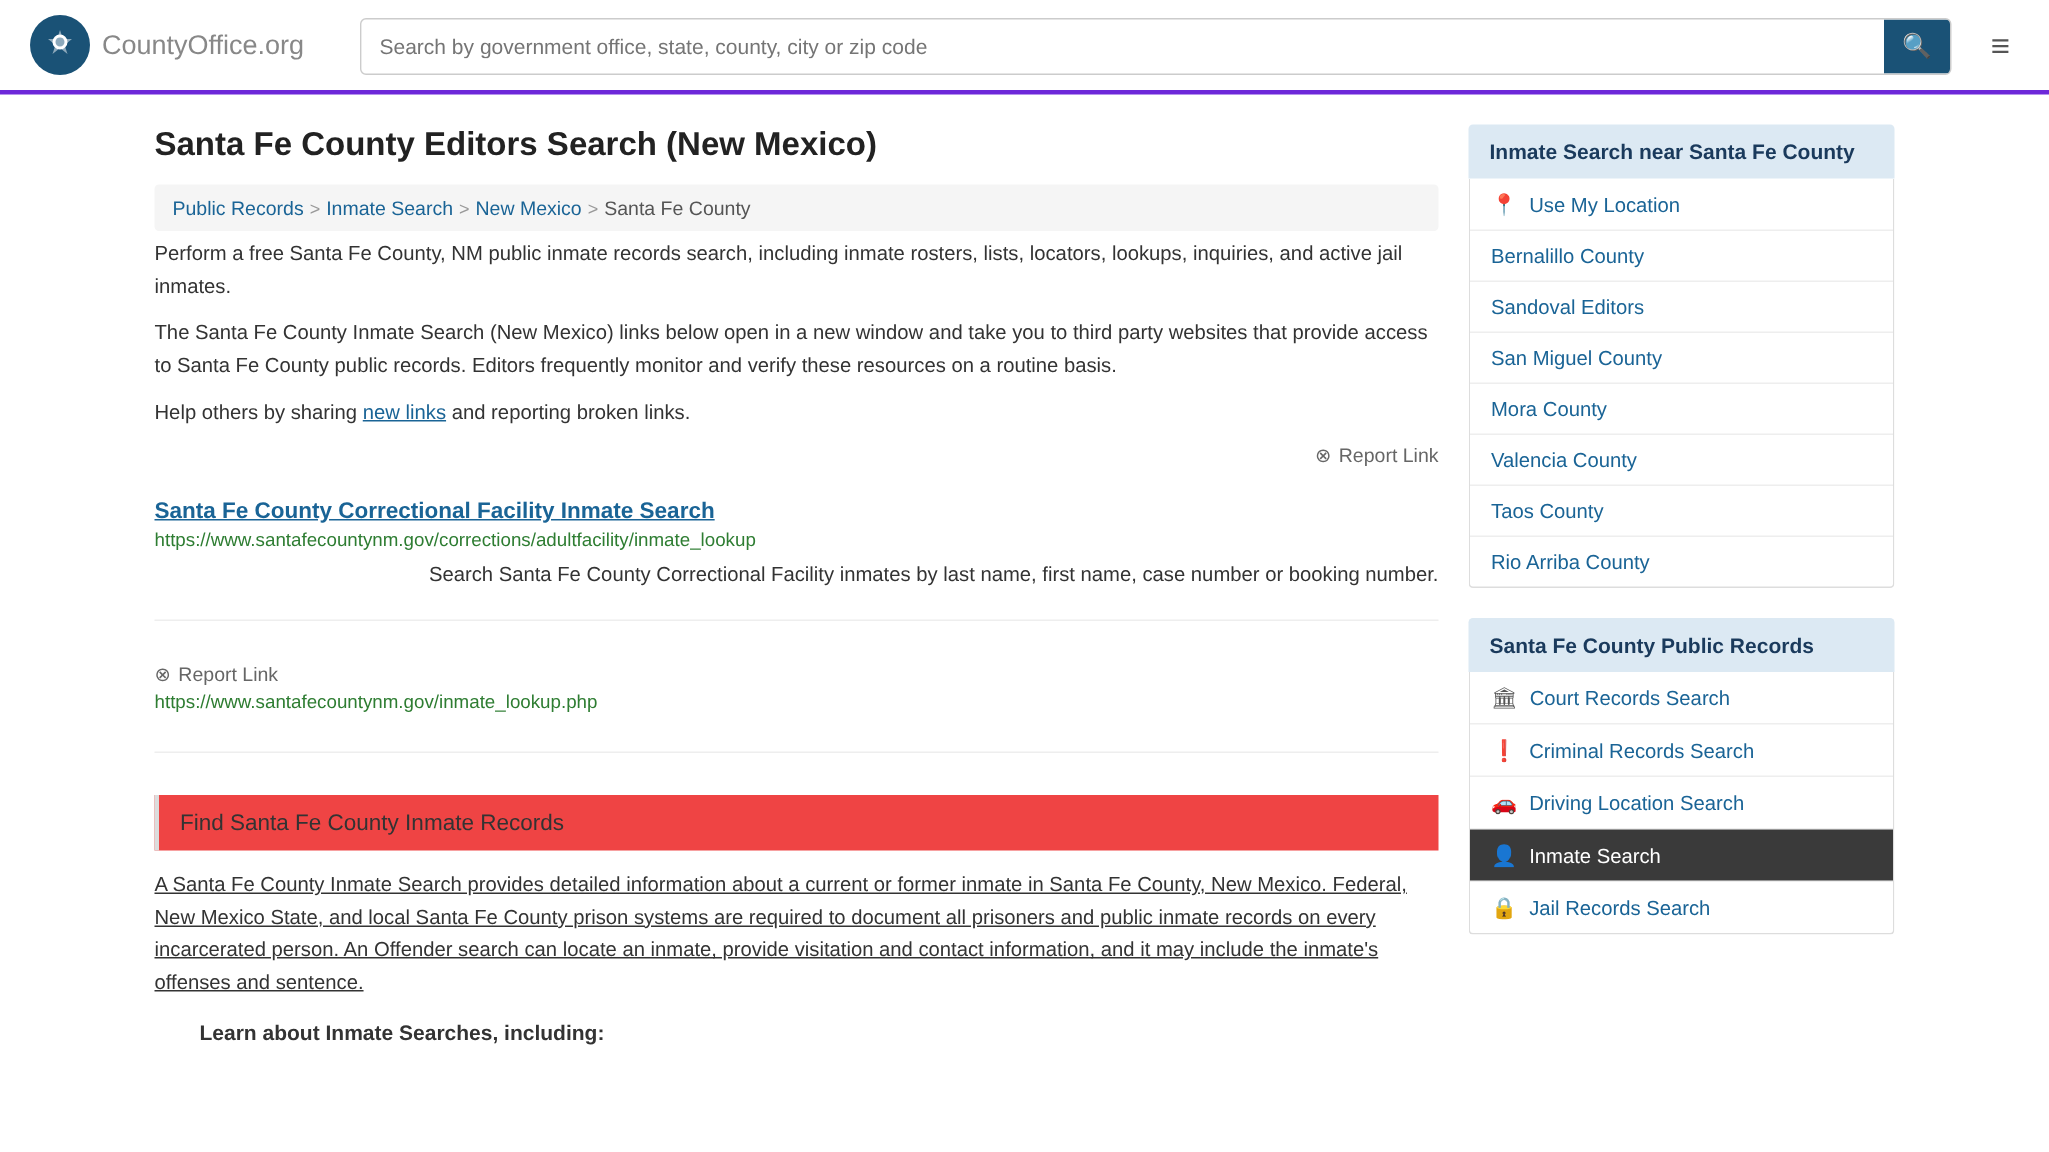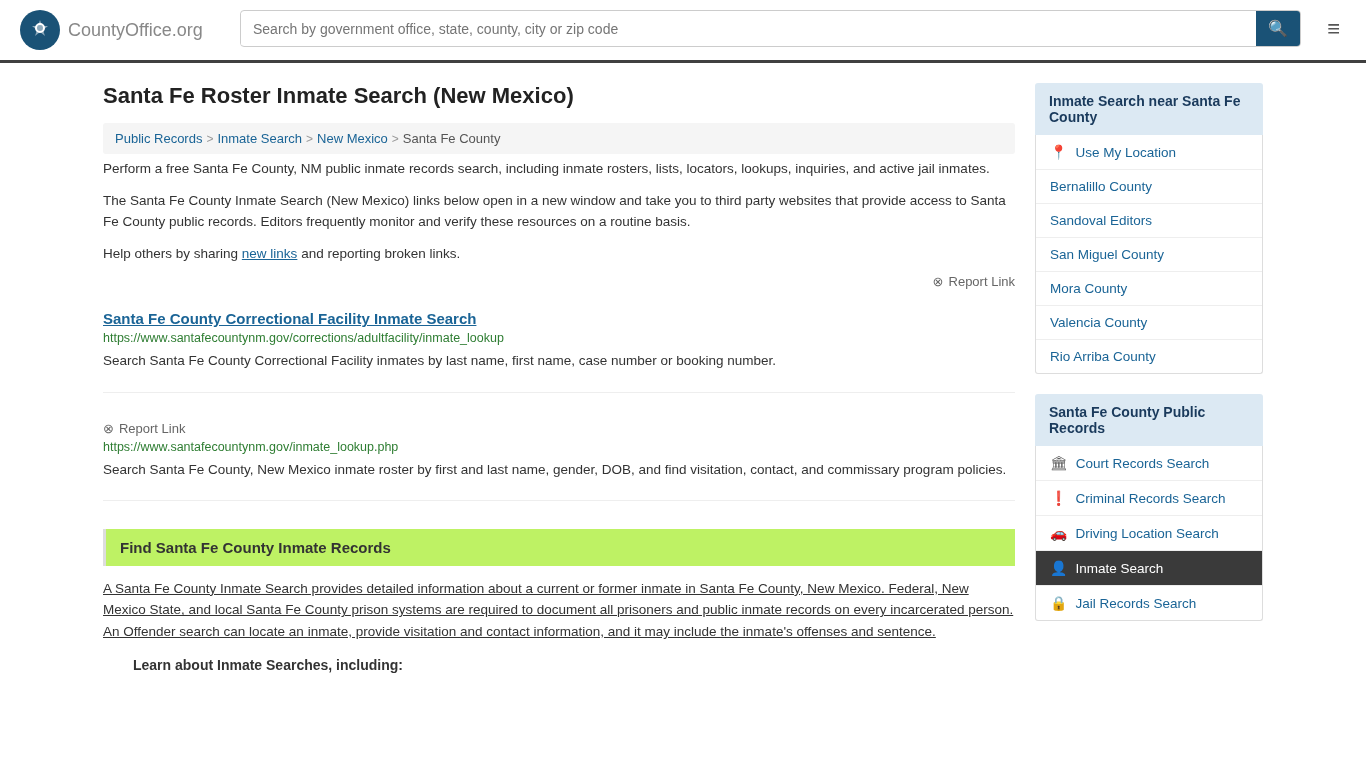--- a/index.html
+++ b/index.html
@@ -1,24 +1,24 @@
 <!DOCTYPE html>
 <html><head>
   <meta charset="utf-8">
   <style>
     * { box-sizing: border-box; margin: 0; padding: 0; }
     body { font-family: Arial, sans-serif; font-size: 14px; color: #333; background: #fff; }
 
     
     .header {
       background: #fff;
-      border-bottom: 3px solid #404040;
+      border-bottom: 3px solid #6d28d9;
       padding: 10px 20px;
       display: flex;
-      align-items: flex-start;
+      align-items: flex-end;
       gap: 20px;
     }
     .logo-area {
       display: flex;
       align-items: center;
       gap: 8px;
       min-width: 200px;
     }
     .logo-icon {
       width: 40px;
@@ -144,28 +144,29 @@
     }
     .result-url {
       color: #2e7d32;
       font-size: 12.5px;
       margin-bottom: 6px;
     }
     .result-desc {
       font-size: 13.5px;
       color: #333;
       line-height: 1.5;
+      text-align: right;
     }
 
     
     .section-heading {
-      background: #bef264;
+      background: #ef4444;
       padding: 10px 14px;
       font-size: 15px;
-      font-weight: bold;
+      font-weight: normal;
       color: #333;
       margin: 20px 0 12px 0;
       border-left: 3px solid #ddd;
     }
     .section-text {
       font-size: 13.5px;
       line-height: 1.6;
       color: #333;
       margin-bottom: 14px;
       text-decoration: underline;
@@ -173,21 +174,21 @@
     .learn-heading {
       font-size: 14px;
       font-weight: bold;
       color: #333;
       margin-top: 10px;
       padding-left: 30px;
     }
 
     
     .sidebar {
-      width: 228px;
+      width: 284px;
       flex-shrink: 0;
     }
     .sidebar-section {
       margin-bottom: 20px;
     }
     .sidebar-header {
       background: #dce9f3;
       padding: 10px 14px;
       font-size: 14px;
       font-weight: bold;
@@ -248,21 +249,21 @@
     <input type="text" placeholder="Search by government office, state, county, city or zip code" style="">
     <button>🔍</button>
   </div>
   <div class="menu-icon">≡</div>
 </header>
 
 <div class="main-container">
 
   <div class="content">
 
-    <h1 class="page-title">Santa Fe Roster Inmate Search (New Mexico)</h1>
+    <h1 class="page-title">Santa Fe County Editors Search (New Mexico)</h1>
 
     <nav class="breadcrumb">
       <a href="#">Public Records</a>
       <span class="breadcrumb-sep">&gt;</span>
       <a href="#">Inmate Search</a>
       <span class="breadcrumb-sep">&gt;</span>
       <a href="#">New Mexico</a>
       <span class="breadcrumb-sep">&gt;</span>
       <span>Santa Fe County</span>
     </nav>
@@ -288,21 +289,20 @@
     </div>
 
     <div class="result-item">
       <div class="result-header">
         <div class="report-link">
           <span>⊗</span>
           <span>Report Link</span>
         </div>
       </div>
       <div class="result-url">https://www.santafecountynm.gov/inmate_lookup.php</div>
-      <div class="result-desc">Search Santa Fe County, New Mexico inmate roster by first and last name, gender, DOB, and find visitation, contact, and commissary program policies.</div>
     </div>
 
     <div class="section-heading">Find Santa Fe County Inmate Records</div>
     <p class="section-text">A Santa Fe County Inmate Search provides detailed information about a current or former inmate in Santa Fe County, New Mexico. Federal, New Mexico State, and local Santa Fe County prison systems are required to document all prisoners and public inmate records on every incarcerated person. An Offender search can locate an inmate, provide visitation and contact information, and it may include the inmate's offenses and sentence.</p>
     <p class="learn-heading">Learn about Inmate Searches, including:</p>
 
   </div>
 
   <aside class="sidebar">
 
@@ -323,20 +323,23 @@
         <div class="sidebar-item">
           <a href="#">San Miguel County</a>
         </div>
         <div class="sidebar-item">
           <a href="#">Mora County</a>
         </div>
         <div class="sidebar-item">
           <a href="#">Valencia County</a>
         </div>
         <div class="sidebar-item">
+          <a href="#">Taos County</a>
+        </div>
+        <div class="sidebar-item">
           <a href="#">Rio Arriba County</a>
         </div>
       </div>
     </div>
 
     <div class="sidebar-section">
       <div class="sidebar-header">Santa Fe County Public Records</div>
       <div class="sidebar-list">
 
         <div class="sidebar-item">

